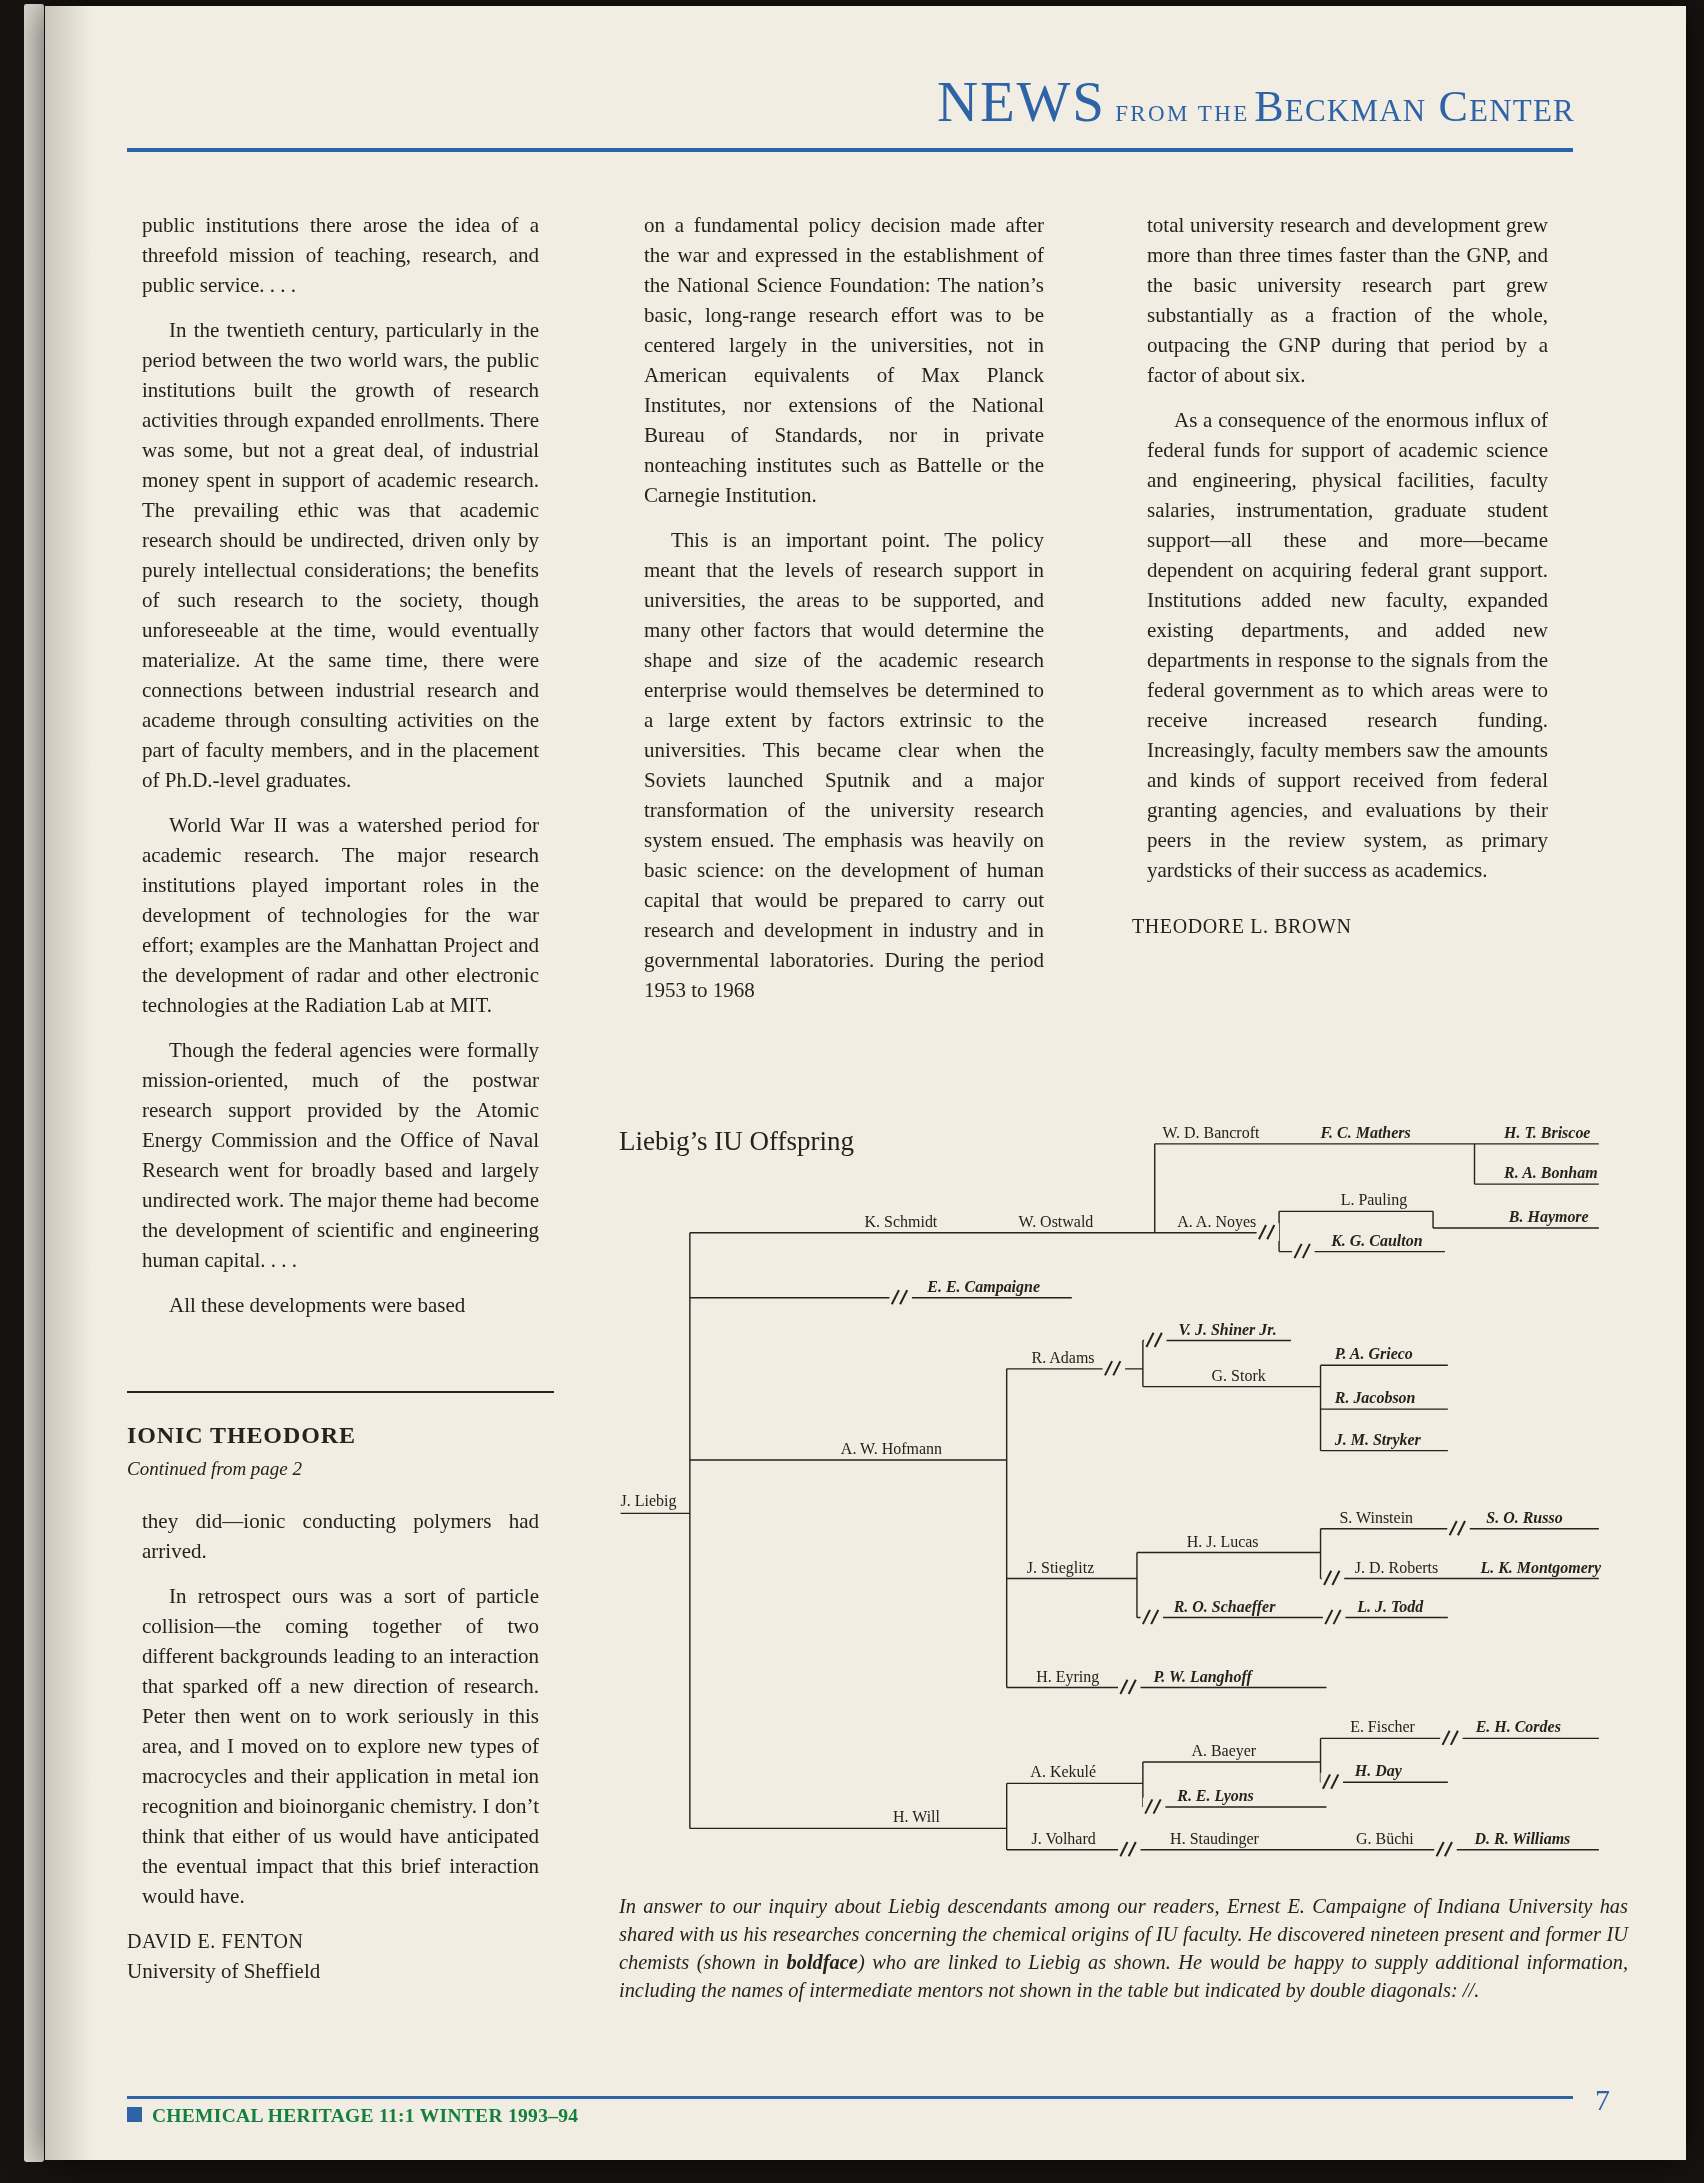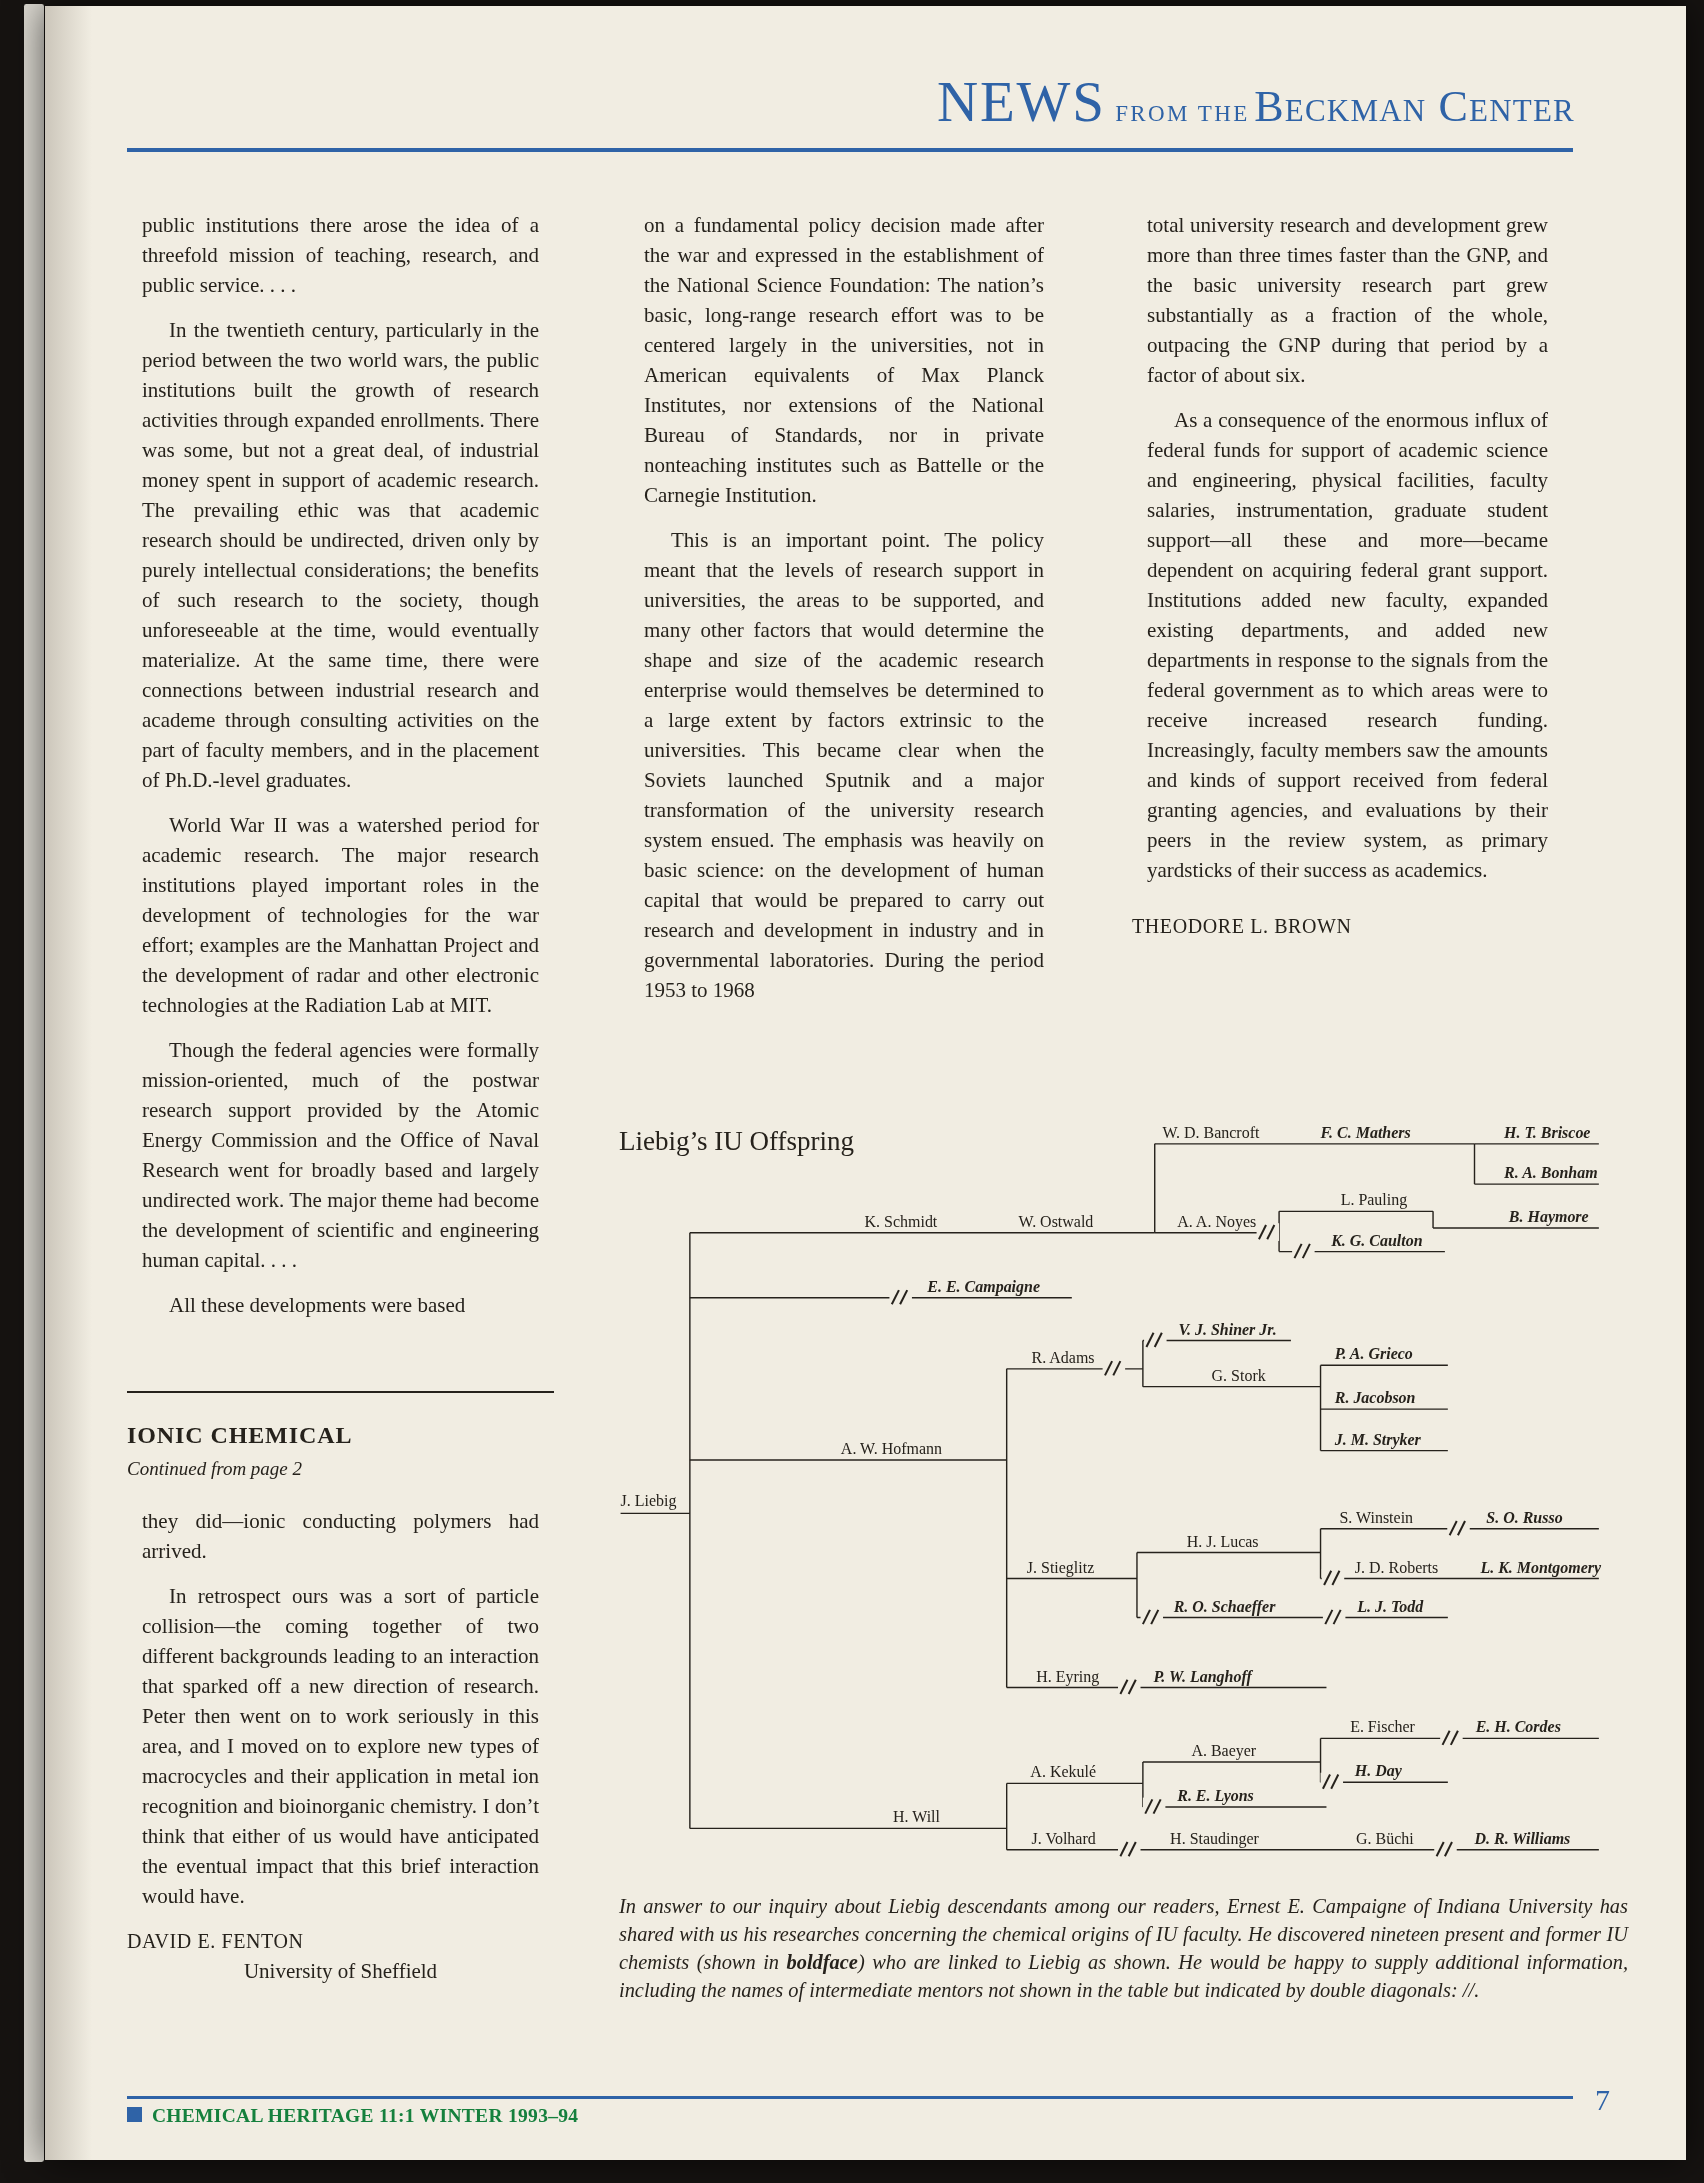--- a/index.html
+++ b/index.html
@@ -27,21 +27,21 @@
   #col3{left:1132px;width:431px}
   .seg-italic{}
   .seg-bold{font-weight:bold}
   .byline{margin-top:26px;font-size:20px;letter-spacing:0.6px;text-align:left}
   
   .sec-rule{margin-top:71px;height:2.4px;background:#26221c}
   .sec-head{margin-top:27px;font-size:24px;font-weight:bold;letter-spacing:0.9px;text-align:left}
   .sec-cont{margin-top:3.6px;font-size:19px;font-style:italic;text-align:left}
   .sec-body{margin-top:22.5px}
   .byline2-name{margin-top:9px;font-size:20px;letter-spacing:0.6px;text-align:left}
-  .byline2-affil{font-size:21px;text-align:center}
+  .byline2-affil{font-size:21px;text-align:left}
   
   .diagram-title{left:619px;top:1126px;font-size:27px;z-index:2}
   #tree-svg{left:604px;top:1113px;width:1060px;height:764px}
   .tl{stroke:#26221c;stroke-width:2.4}
   .ts{stroke:#26221c;stroke-width:3.4}
   .tnode{font-family:"Liberation Serif",serif;font-size:27px;fill:#26221c}
   .tnode.b{font-weight:bold;font-style:italic}
   .caption{left:619px;top:1892px;width:1009px;font-size:20.4px;line-height:28px;
            font-style:italic;text-align:justify}
   
@@ -63,21 +63,21 @@
 <div class="abs rule-top"></div>
 
 <div class="abs col" id="col1">
   <p>public institutions there arose the idea of a threefold mission of teaching, research, and public service. . . .</p>
   <p>In the twentieth century, particularly in the period between the two world wars, the public institutions built the growth of research activities through expanded enrollments. There was some, but not a great deal, of industrial money spent in support of academic research. The prevailing ethic was that academic research should be undirected, driven only by purely intellectual considerations; the benefits of such research to the society, though unforeseeable at the time, would eventually materialize. At the same time, there were connections between industrial research and academe through consulting activities on the part of faculty members, and in the placement of Ph.D.-level graduates.</p>
   <p>World War II was a watershed period for academic research. The major research institutions played important roles in the development of technologies for the war effort; examples are the Manhattan Project and the development of radar and other electronic technologies at the Radiation Lab at MIT.</p>
   <p>Though the federal agencies were formally mission-oriented, much of the postwar research support provided by the Atomic Energy Commission and the Office of Naval Research went for broadly based and largely undirected work. The major theme had become the development of scientific and engineering human capital. . . .</p>
   <p>All these developments were based</p>
 
   <div class="sec-rule"></div>
-  <div class="sec-head">IONIC CHEMICAL</div>
+  <div class="sec-head">IONIC THEODORE</div>
   <div class="sec-cont">Continued from page 2</div>
   <div class="sec-body">
     <p>they did—ionic conducting polymers had arrived.</p>
     <p>In retrospect ours was a sort of particle collision—the coming together of two different backgrounds leading to an interaction that sparked off a new direction of research. Peter then went on to work seriously in this area, and I moved on to explore new types of macrocycles and their application in metal ion recognition and bioinorganic chemistry. I don’t think that either of us would have anticipated the eventual impact that this brief interaction would have.</p>
   </div>
   <div class="byline2-name">DAVID E. FENTON</div>
   <div class="byline2-affil">University of Sheffield</div>
 </div>
 
 <div class="abs col" id="col2">

